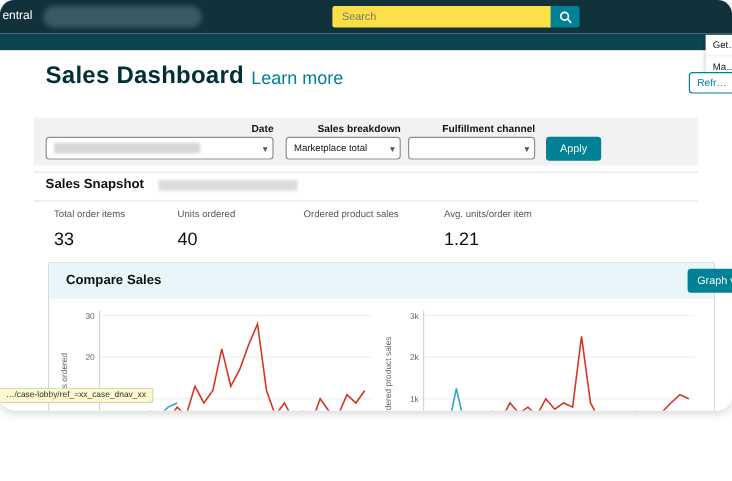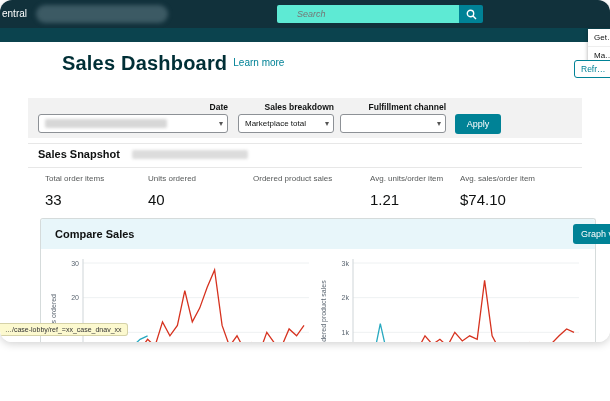--- a/index.html
+++ b/index.html
@@ -9,41 +9,41 @@
   .window{position:absolute;left:0;top:0;width:610px;height:342px;border-radius:12px;overflow:hidden;
           background:#fff;box-shadow:0 2px 8px rgba(0,0,0,.18);}
 
   
   .topbar{position:absolute;left:0;top:0;width:610px;height:28px;background:#11313b;}
   .logo{position:absolute;left:2px;top:8px;color:#fff;font-size:10px;white-space:nowrap;cursor:pointer;}
   .redact-account{position:absolute;left:36px;top:5px;width:132px;height:18px;border-radius:9px;
                   background:#3c5a64;filter:blur(2px);}
   .searchwrap{position:absolute;left:277px;top:5px;width:206px;height:18px;display:flex;}
   .searchwrap input{flex:1;min-width:0;border:0;outline:none;font-family:"Liberation Sans",sans-serif;
-                    font-style:italic;font-size:9px;padding:0 20px;border-radius:2px 0 0 2px;color:#444;background:#5eead4;}
+                    font-size:9px;padding:0 8px;border-radius:2px 0 0 2px;color:#444;background:#fde047;}
   .search-btn{width:24px;border:0;background:#008296;border-radius:0 2px 2px 0;display:flex;
               align-items:center;justify-content:center;cursor:pointer;padding:0;}
 
   .navbar{position:absolute;left:0;top:28px;width:610px;height:14px;background:#0b434e;}
 
   
   .flyout{position:absolute;top:29px;right:-48px;width:70px;background:#fff;z-index:20;
           box-shadow:0 1px 4px rgba(0,0,0,.35);}
   .flyitem{padding:4px 6px;font-size:8px;color:#0f1111;border-bottom:1px solid #eee;white-space:nowrap;cursor:pointer;}
   .flyitem:last-child{border-bottom:0;}
   .refresh{position:absolute;top:60px;right:-28px;width:64px;height:18px;background:#fff;z-index:20;
            border:1px solid #008296;color:#008296;border-radius:3px;font-size:8.5px;text-align:left;
            padding:0 6px;cursor:pointer;font-family:"Liberation Sans",sans-serif;}
 
   
   .main{position:absolute;left:0;top:42px;width:610px;height:359px;background:#fff;}
 
-  .title-row{position:absolute;left:38px;top:10px;display:flex;align-items:flex-start;gap:6px;margin-left:24px;}
+  .title-row{position:absolute;left:38px;top:10px;display:flex;align-items:flex-start;gap:6px;}
   .h1{font-size:20px;font-weight:600;color:#002f36;letter-spacing:.2px;}
-  .learn{font-size:10px;color:#008296;margin-top:5px;text-decoration:none;cursor:pointer;}
+  .learn{font-size:15px;color:#008296;margin-top:5px;text-decoration:none;cursor:pointer;}
 
   .filterbar{position:absolute;left:28px;top:56px;width:554px;height:40px;background:#f2f2f2;}
   .fgroup{position:absolute;top:4px;text-align:right;}
   .flabel{font-size:8.5px;font-weight:bold;color:#0f1111;margin-bottom:2px;}
   .select{height:19px;background:#fff;border:1px solid #8d9196;border-radius:3px;display:flex;
           align-items:center;padding:0 14px 0 6px;position:relative;font-size:8px;color:#0f1111;cursor:pointer;}
   .select .chev{position:absolute;right:4px;top:50%;transform:translateY(-52%);font-size:8px;color:#555;}
   .redact-date{width:122px;height:9px;background:#d7d7d7;filter:blur(1.5px);border-radius:2px;}
   .applybtn{position:absolute;left:427px;top:16px;width:46px;height:20px;background:#008296;color:#fff;
             border:0;border-radius:3px;font-size:9px;cursor:pointer;font-family:"Liberation Sans",sans-serif;}
@@ -143,24 +143,20 @@
       <div class="slabel">Units ordered</div>
       <div class="svalue">40</div>
     </div>
     <div class="stat" style="left:253px">
       <div class="slabel">Ordered product sales</div>
     </div>
     <div class="stat" style="left:370px">
       <div class="slabel">Avg. units/order item</div>
       <div class="svalue">1.21</div>
     </div>
-    <div class="stat" style="left:460px">
-      <div class="slabel">Avg. sales/order item</div>
-      <div class="svalue">$74.10</div>
-    </div>
 
     <div class="compare">
       <div class="compare-head">
         <span class="ctitle">Compare Sales</span>
         <button class="graphbtn">Graph vi…</button>
       </div>
       <div class="charts">
         <div class="chart"><svg width="270" height="128">
               <line x1="36" y1="114" x2="262" y2="114" stroke="#cfd5d8" stroke-width="1"></line>
               <text x="32" y="116.5" text-anchor="end" font-size="7" fill="#5a6570" font-family="Liberation Sans, sans-serif">0</text>

